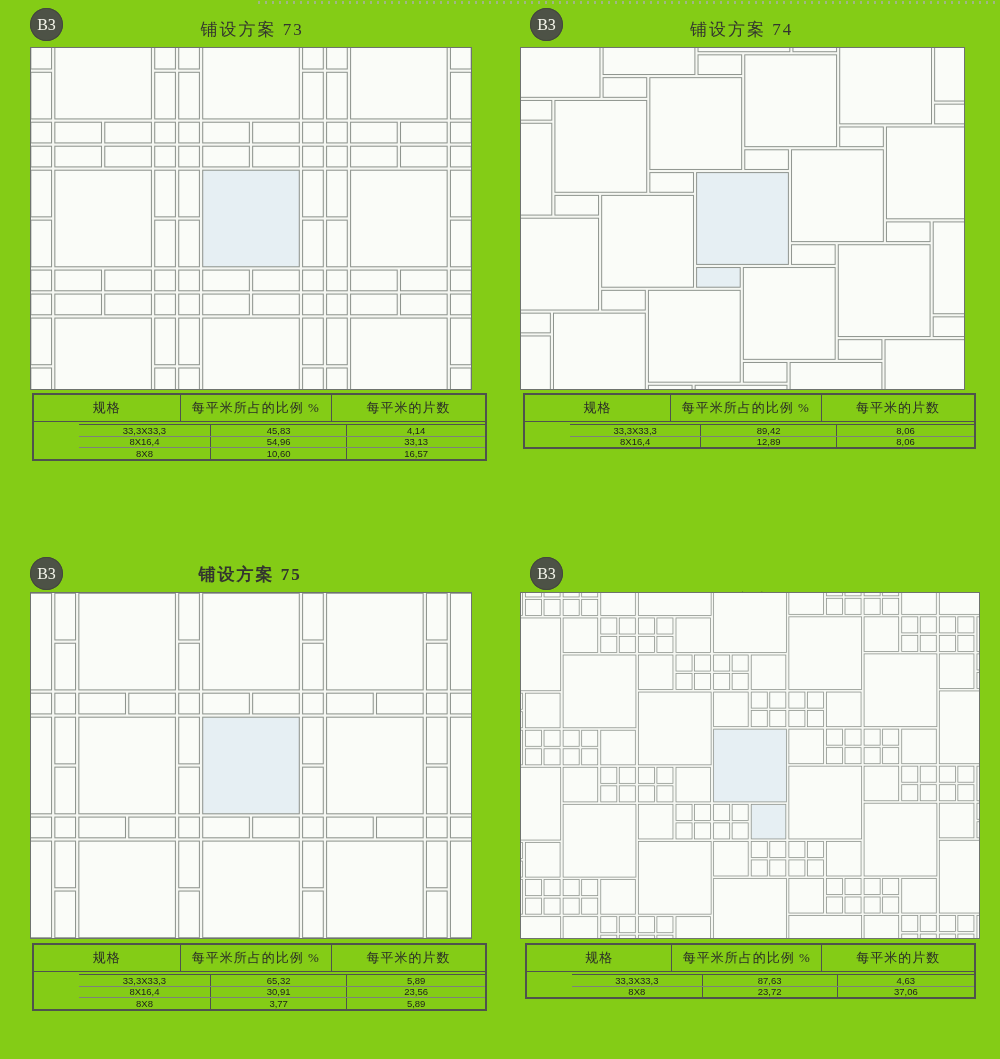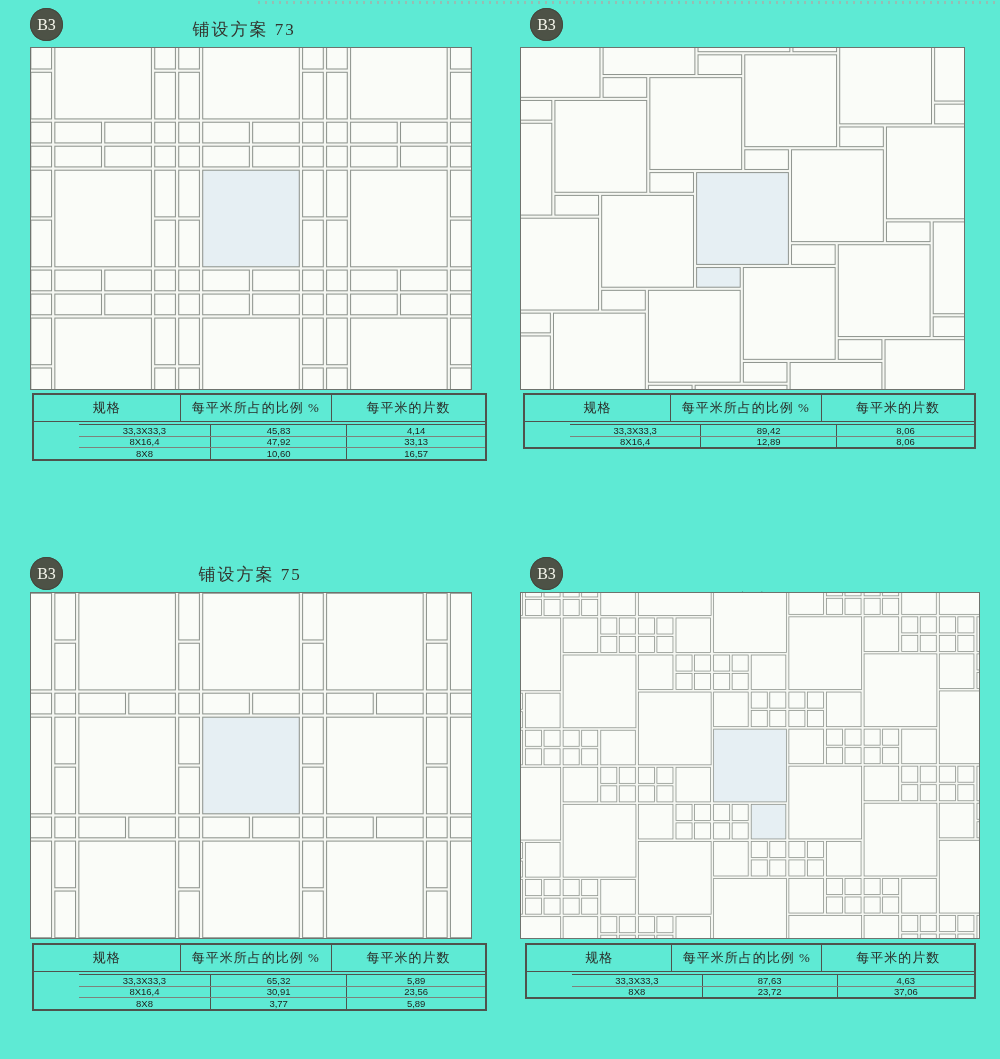--- a/index.html
+++ b/index.html
@@ -1,16 +1,16 @@
 <!DOCTYPE html>
 <html><head>
 <meta charset="utf-8">
 <style>
   html,body{margin:0;padding:0;background:#e9ebe6;}
-  .canvas{position:relative;width:1000px;height:1059px;background:#5eead4;
+  .canvas{position:relative;width:1000px;height:1059px;background:#84cc16;
           font-family:"Liberation Serif",serif;overflow:hidden;}
   .crop-marks{position:absolute;top:1px;left:258px;width:740px;height:3px;
           background:repeating-linear-gradient(90deg,#a9afa9 0 2px,transparent 2px 7px);
           opacity:.75;}
   .badge{position:absolute;width:33px;height:33px;border-radius:50%;
          background:#4d5246;color:#f3f4e9;display:flex;align-items:center;
          justify-content:center;font-size:16px;letter-spacing:0;
          font-family:"Liberation Serif",serif;box-shadow:0 0 0 1px #43473d inset;}
   .title{position:absolute;text-align:center;font-size:17px;color:#33352f;
          letter-spacing:2px;}
@@ -27,25 +27,25 @@
       letter-spacing:1px;border-right:1px solid #4f534d;}
   .th:last-child{border-right:none;}
   .tbody{border-top:1px solid #4f534d;margin-left:45px;}
   .tr{display:grid;grid-template-columns:32.5% 33.6% 33.9%;height:10.5px;
       border-top:1px solid #7d827c;}
   .tr:first-child{border-top:none;}
   .td{display:flex;align-items:center;justify-content:center;font-size:9.5px;
       color:#1d1f1b;border-right:1px solid #4f534d;overflow:hidden;}
   .td:last-child{border-right:none;}
   
-  #t73{left:24px;top:18px;width:440px;} #d73{left:30px;top:47px;width:440px;height:341px;}
+  #t73{left:32px;top:18px;width:440px;} #d73{left:30px;top:47px;width:440px;height:341px;}
   #b73{left:30px;top:8px;} #tb73{left:32px;top:393px;width:451px;}
   #t74{left:520px;top:18px;width:443px;} #d74{left:520px;top:47px;width:443px;height:341px;}
   #b74{left:530px;top:8px;} #tb74{left:523px;top:393px;width:449px;}
-  #t75{left:30px;top:563px;width:440px;} #d75{left:30px;top:592px;width:440px;height:345px;}
+  #t75{left:30px;top:563px;width:440px;font-weight:bold;} #d75{left:30px;top:592px;width:440px;height:345px;}
   #b75{left:30px;top:557px;} #tb75{left:32px;top:943px;width:451px;}
   #t76{left:520px;top:589px;width:458px;} #d76{left:520px;top:592px;width:458px;height:345px;}
   #b76{left:530px;top:557px;} #tb76{left:525px;top:943px;width:447px;}
 </style>
 </head>
 <body>
 
 <div class="canvas">
   <div class="crop-marks"></div>
 
@@ -530,32 +530,33 @@
         <span class="th">每平米的片数</span>
       </div>
       <div class="tbody">
         <div class="tr">
           <span class="td">33,3X33,3</span>
           <span class="td">45,83</span>
           <span class="td">4,14</span>
         </div>
         <div class="tr">
           <span class="td">8X16,4</span>
-          <span class="td">47,92</span>
+          <span class="td">54,96</span>
           <span class="td">33,13</span>
         </div>
         <div class="tr">
           <span class="td">8X8</span>
           <span class="td">10,60</span>
           <span class="td">16,57</span>
         </div>
       </div>
     </div>
 
   <div class="badge" id="b74">B3</div>
+  <div class="title" id="t74">铺设方案 74</div>
   <div class="diagram" id="d74">
       <svg viewBox="0 0 155.4 119.6" preserveAspectRatio="none">
         <rect x="-55.20" y="109.00" width="32.20" height="32.20" class="tile"></rect>
         <rect x="-21.90" y="134.30" width="15.30" height="6.90" class="tile"></rect>
         <rect x="-38.80" y="142.30" width="32.20" height="32.20" class="tile"></rect>
         <rect x="-5.50" y="167.60" width="15.30" height="6.90" class="tile"></rect>
         <rect x="-54.70" y="34.40" width="32.20" height="32.20" class="tile"></rect>
         <rect x="-21.40" y="59.70" width="15.30" height="6.90" class="tile"></rect>
         <rect x="-38.30" y="67.70" width="32.20" height="32.20" class="tile"></rect>
         <rect x="-5.00" y="93.00" width="15.30" height="6.90" class="tile"></rect>

